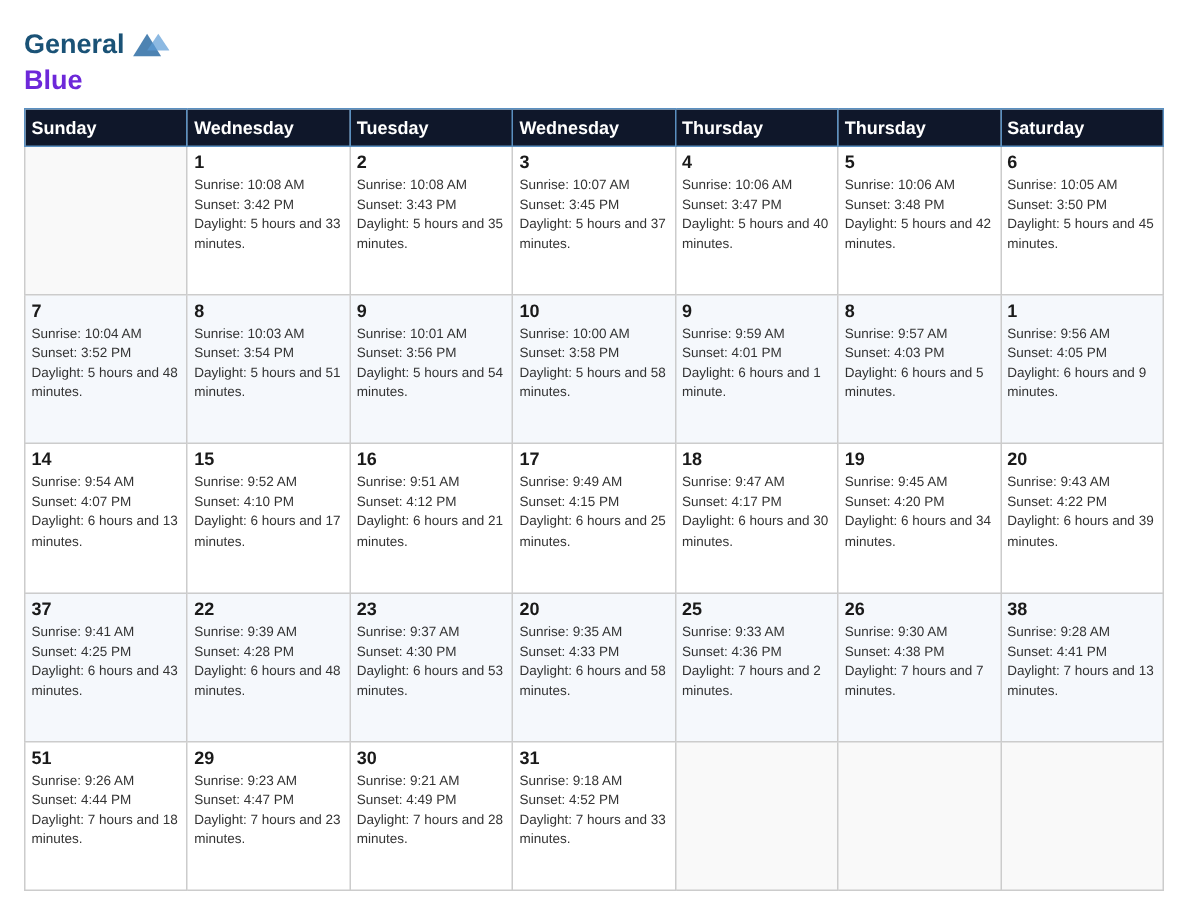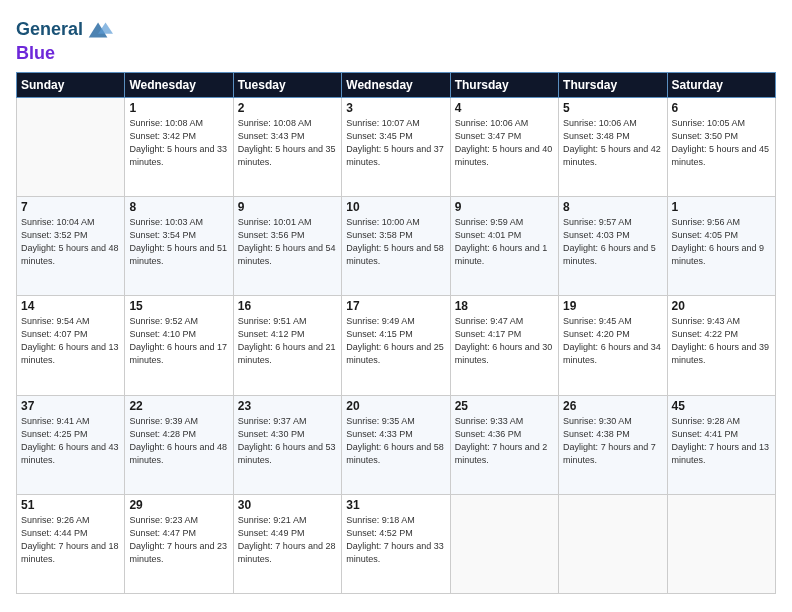--- a/index.html
+++ b/index.html
@@ -241,21 +241,21 @@
           </td>
           <td>
             <span class="day-num">25</span>
             <div class="day-info">Sunrise: 9:33 AM<br>Sunset: 4:36 PM<br>Daylight: 7 hours and 2 minutes.</div>
           </td>
           <td>
             <span class="day-num">26</span>
             <div class="day-info">Sunrise: 9:30 AM<br>Sunset: 4:38 PM<br>Daylight: 7 hours and 7 minutes.</div>
           </td>
           <td>
-            <span class="day-num">45</span>
+            <span class="day-num">38</span>
             <div class="day-info">Sunrise: 9:28 AM<br>Sunset: 4:41 PM<br>Daylight: 7 hours and 13 minutes.</div>
           </td>
         </tr>
         <tr class="odd-row">
           <td>
             <span class="day-num">51</span>
             <div class="day-info">Sunrise: 9:26 AM<br>Sunset: 4:44 PM<br>Daylight: 7 hours and 18 minutes.</div>
           </td>
           <td>
             <span class="day-num">29</span>

